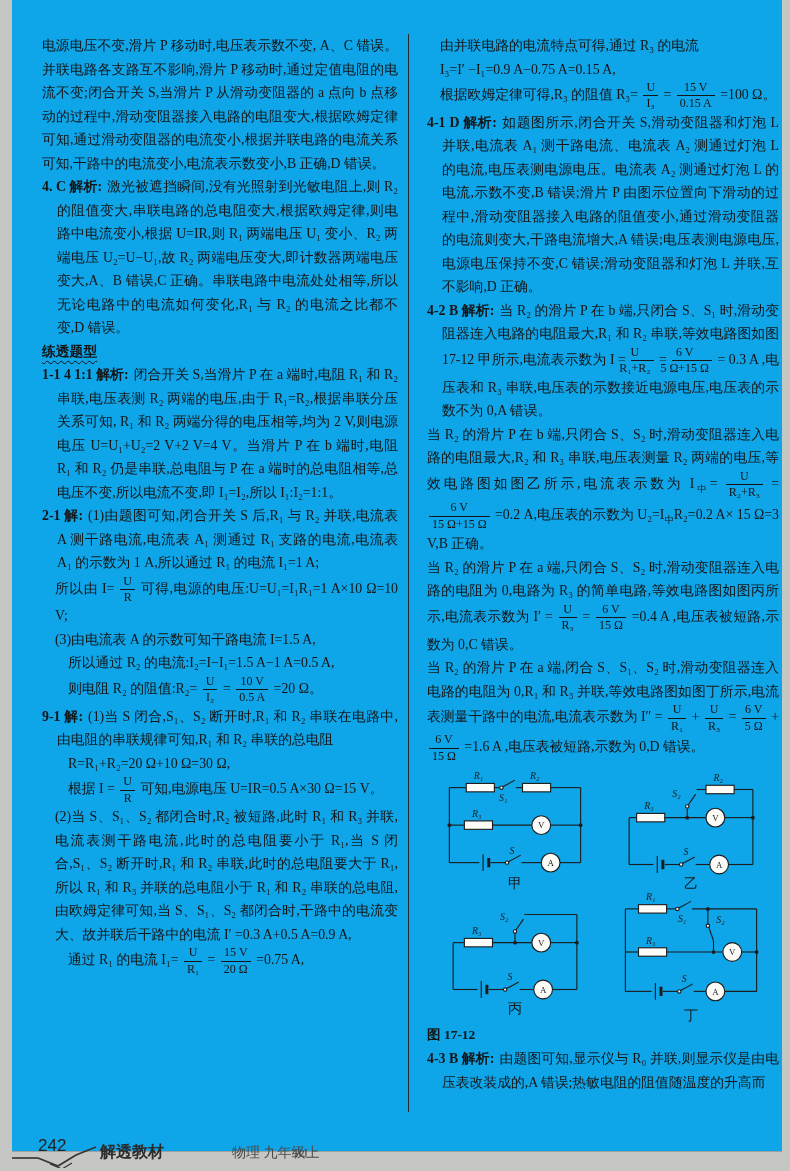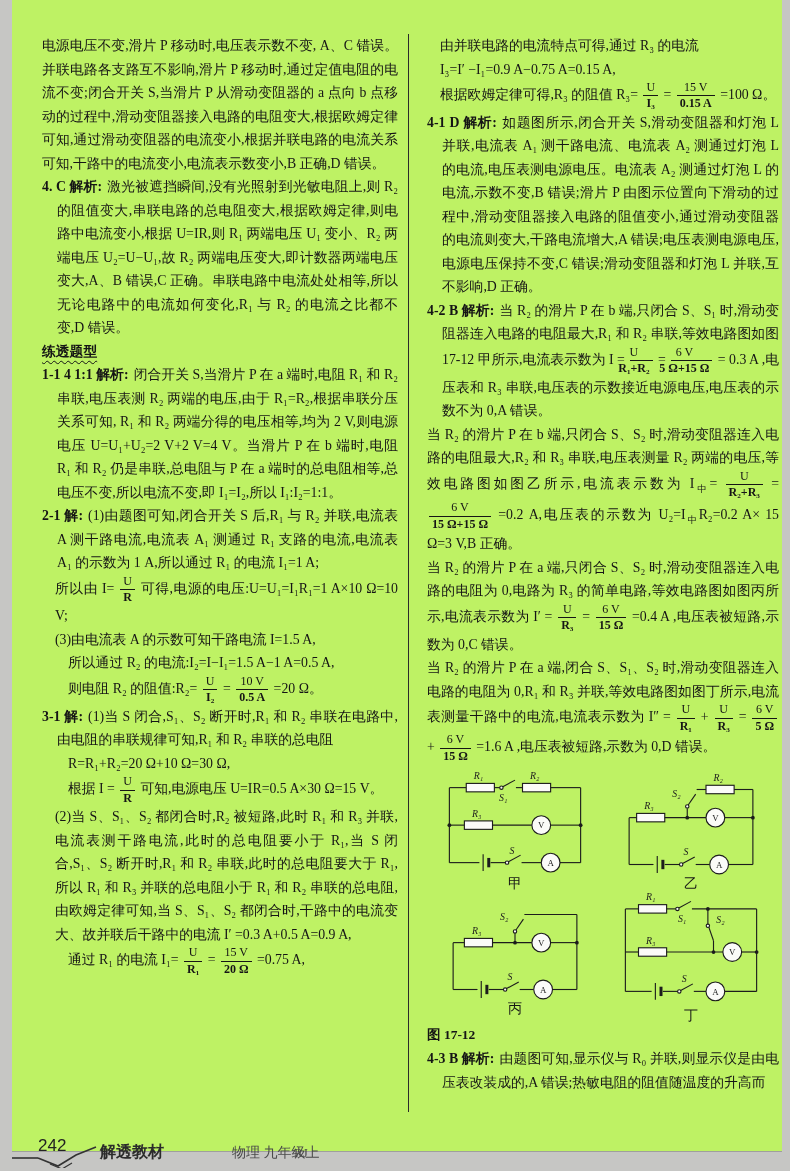--- a/index.html
+++ b/index.html
@@ -1,34 +1,34 @@
 <!DOCTYPE html>
 <html><head>
 <meta charset="utf-8">
 <style>
   html,body{margin:0;padding:0;width:790px;height:1171px;overflow:hidden;
     background:#c6c6c4;font-family:"Liberation Serif","DejaVu Serif",serif;}
-  .page{position:absolute;left:12px;top:0;right:8px;bottom:20px;background:#bef264;
+  .page{position:absolute;left:12px;top:0;right:8px;bottom:20px;background:#0ea5e9;
     box-shadow:0 1px 0 #9f9f9d;}
   .divider{position:absolute;left:396px;top:34px;width:1px;height:1078px;background:#2a2a2a;}
   .col{position:absolute;top:34px;font-size:13.8px;line-height:23.5px;color:#151515;
     text-align:justify;letter-spacing:0;}
   #left-col{left:30px;width:356px;}
   #right-col{left:415px;width:352px;}
   .block{margin:0;}
   .item{padding-left:15px;text-indent:-15px;}
   .ind1{padding-left:13px;}
   .ind2{padding-left:26px;}
   .lead{font-weight:bold;padding-right:5px;}
   .heading{font-weight:bold;text-decoration:underline;text-decoration-style:wavy;
     text-decoration-thickness:1px;text-underline-offset:4px;}
   .frac{display:inline-block;text-align:center;vertical-align:middle;line-height:1.12;
     font-size:12px;margin:0 2px;}
   .frac .num{display:block;padding:0 3px 1px;border-bottom:1px solid #151515;}
-  .frac .den{display:block;padding:1px 3px 0;font-weight:bold;}
+  .frac .den{display:block;padding:1px 3px 0;}
   sub{font-size:0.68em;}
   
   .figure{margin:4px 0 2px;}
   .fig-grid{display:grid;grid-template-columns:1fr 1fr;justify-items:center;row-gap:0;}
   .fig-cell{display:flex;flex-direction:column;align-items:center;}
   .fig-label{font-size:14px;line-height:17px;margin-top:-1px;}
   .fig-caption{text-align:left;font-weight:bold;font-size:13.5px;line-height:20px;margin-top:1px;}
   .cir{display:block;}
   .cir line,.cir polyline,.cir rect,.cir circle{stroke:#1c1c1c;fill:none;stroke-width:1.2;}
   .cir rect,.cir circle.node-c{fill:#fbfbf8;}
@@ -55,21 +55,21 @@
   <div id="left-col" class="col">
       <div class="block">电源电压不变,滑片 P 移动时,电压表示数不变, A、C 错误。并联电路各支路互不影响,滑片 P 移动时,通过定值电阻的电流不变;闭合开关 S,当滑片 P 从滑动变阻器的 a 点向 b 点移动的过程中,滑动变阻器接入电路的电阻变大,根据欧姆定律可知,通过滑动变阻器的电流变小,根据并联电路的电流关系可知,干路中的电流变小,电流表示数变小,B 正确,D 错误。</div>
       <div class="block item"><span class="lead">4. C 解析:</span>激光被遮挡瞬间,没有光照射到光敏电阻上,则 R₂ 的阻值变大,串联电路的总电阻变大,根据欧姆定律,则电路中电流变小,根据 U=IR,则 R₁ 两端电压 U₁ 变小、R₂ 两端电压 U₂=U−U₁,故 R₂ 两端电压变大,即计数器两端电压变大,A、B 错误,C 正确。串联电路中电流处处相等,所以无论电路中的电流如何变化,R₁ 与 R₂ 的电流之比都不变,D 错误。</div>
       <div class="block heading">练透题型</div>
       <div class="block item"><span class="lead">1-1 4 1:1 解析:</span>闭合开关 S,当滑片 P 在 a 端时,电阻 R₁ 和 R₂ 串联,电压表测 R₂ 两端的电压,由于 R₁=R₂,根据串联分压关系可知, R₁ 和 R₂ 两端分得的电压相等,均为 2 V,则电源电压 U=U₁+U₂=2 V+2 V=4 V。当滑片 P 在 b 端时,电阻 R₁ 和 R₂ 仍是串联,总电阻与 P 在 a 端时的总电阻相等,总电压不变,所以电流不变,即 I₁=I₂,所以 I₁:I₂=1:1。</div>
       <div class="block item"><span class="lead">2-1 解:</span>(1)由题图可知,闭合开关 S 后,R₁ 与 R₂ 并联,电流表 A 测干路电流,电流表 A₁ 测通过 R₁ 支路的电流,电流表 A₁ 的示数为 1 A,所以通过 R₁ 的电流 I₁=1 A;</div>
       <div class="block ind1">所以由 I= <span class="frac"><span class="num">U</span><span class="den">R</span></span> 可得,电源的电压:U=U₁=I₁R₁=1 A×10 Ω=10 V;</div>
       <div class="block ind1">(3)由电流表 A 的示数可知干路电流 I=1.5 A,</div>
       <div class="block ind2">所以通过 R₂ 的电流:I₂=I−I₁=1.5 A−1 A=0.5 A,</div>
       <div class="block ind2">则电阻 R₂ 的阻值:R₂= <span class="frac"><span class="num">U</span><span class="den">I₂</span></span> = <span class="frac"><span class="num">10 V</span><span class="den">0.5 A</span></span> =20 Ω。</div>
-      <div class="block item"><span class="lead">3-1 解:</span>(1)当 S 闭合,S₁、S₂ 断开时,R₁ 和 R₂ 串联在电路中,由电阻的串联规律可知,R₁ 和 R₂ 串联的总电阻</div>
+      <div class="block item"><span class="lead">9-1 解:</span>(1)当 S 闭合,S₁、S₂ 断开时,R₁ 和 R₂ 串联在电路中,由电阻的串联规律可知,R₁ 和 R₂ 串联的总电阻</div>
       <div class="block ind2">R=R₁+R₂=20 Ω+10 Ω=30 Ω,</div>
       <div class="block ind2">根据 I = <span class="frac"><span class="num">U</span><span class="den">R</span></span> 可知,电源电压 U=IR=0.5 A×30 Ω=15 V。</div>
       <div class="block ind1">(2)当 S、S₁、S₂ 都闭合时,R₂ 被短路,此时 R₁ 和 R₃ 并联,电流表测干路电流,此时的总电阻要小于 R₁,当 S 闭合,S₁、S₂ 断开时,R₁ 和 R₂ 串联,此时的总电阻要大于 R₁,所以 R₁ 和 R₃ 并联的总电阻小于 R₁ 和 R₂ 串联的总电阻,由欧姆定律可知,当 S、S₁、S₂ 都闭合时,干路中的电流变大、故并联后干路中的电流 I′ =0.3 A+0.5 A=0.9 A,</div>
       <div class="block ind2">通过 R₁ 的电流 I₁= <span class="frac"><span class="num">U</span><span class="den">R₁</span></span> = <span class="frac"><span class="num">15 V</span><span class="den">20 Ω</span></span> =0.75 A,</div>
     </div>
   <div id="right-col" class="col">
       <div class="block ind1">由并联电路的电流特点可得,通过 R₃ 的电流</div>
       <div class="block ind1">I₃=I′ −I₁=0.9 A−0.75 A=0.15 A,</div>
       <div class="block ind1">根据欧姆定律可得,R₃ 的阻值 R₃= <span class="frac"><span class="num">U</span><span class="den">I₃</span></span> = <span class="frac"><span class="num">15 V</span><span class="den">0.15 A</span></span> =100 Ω。</div>
       <div class="block item"><span class="lead">4-1 D 解析:</span>如题图所示,闭合开关 S,滑动变阻器和灯泡 L 并联,电流表 A₁ 测干路电流、电流表 A₂ 测通过灯泡 L 的电流,电压表测电源电压。电流表 A₂ 测通过灯泡 L 的电流,示数不变,B 错误;滑片 P 由图示位置向下滑动的过程中,滑动变阻器接入电路的阻值变小,通过滑动变阻器的电流则变大,干路电流增大,A 错误;电压表测电源电压,电源电压保持不变,C 错误;滑动变阻器和灯泡 L 并联,互不影响,D 正确。</div>

